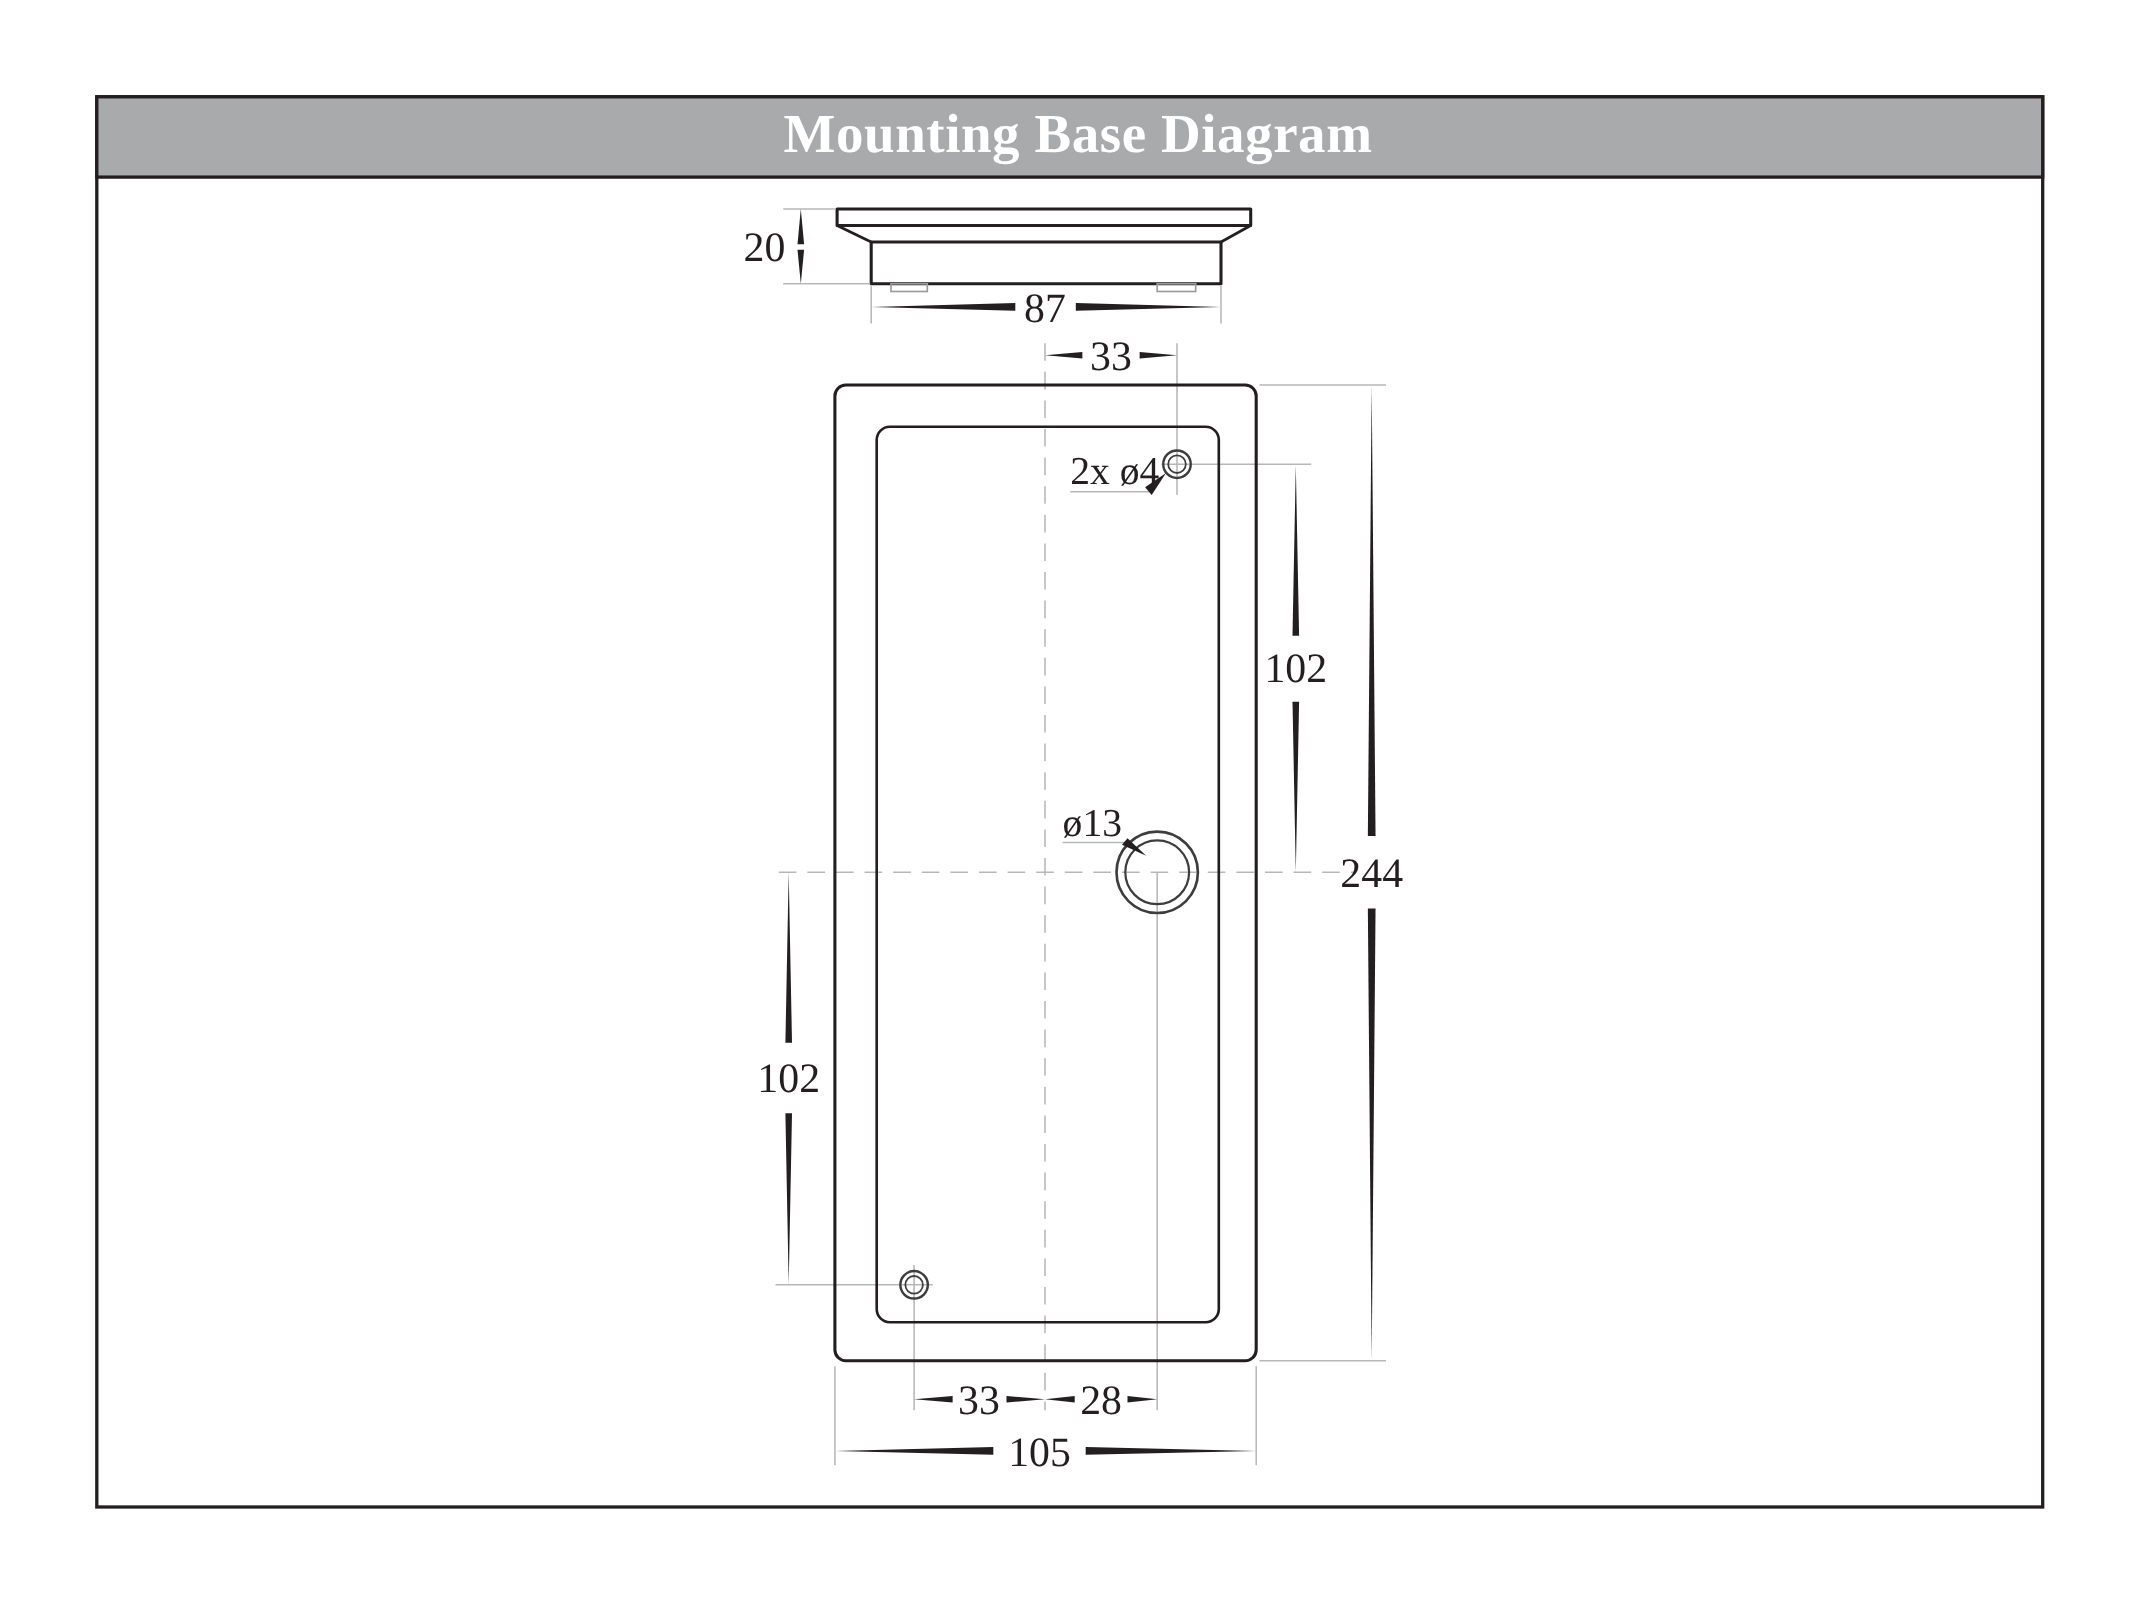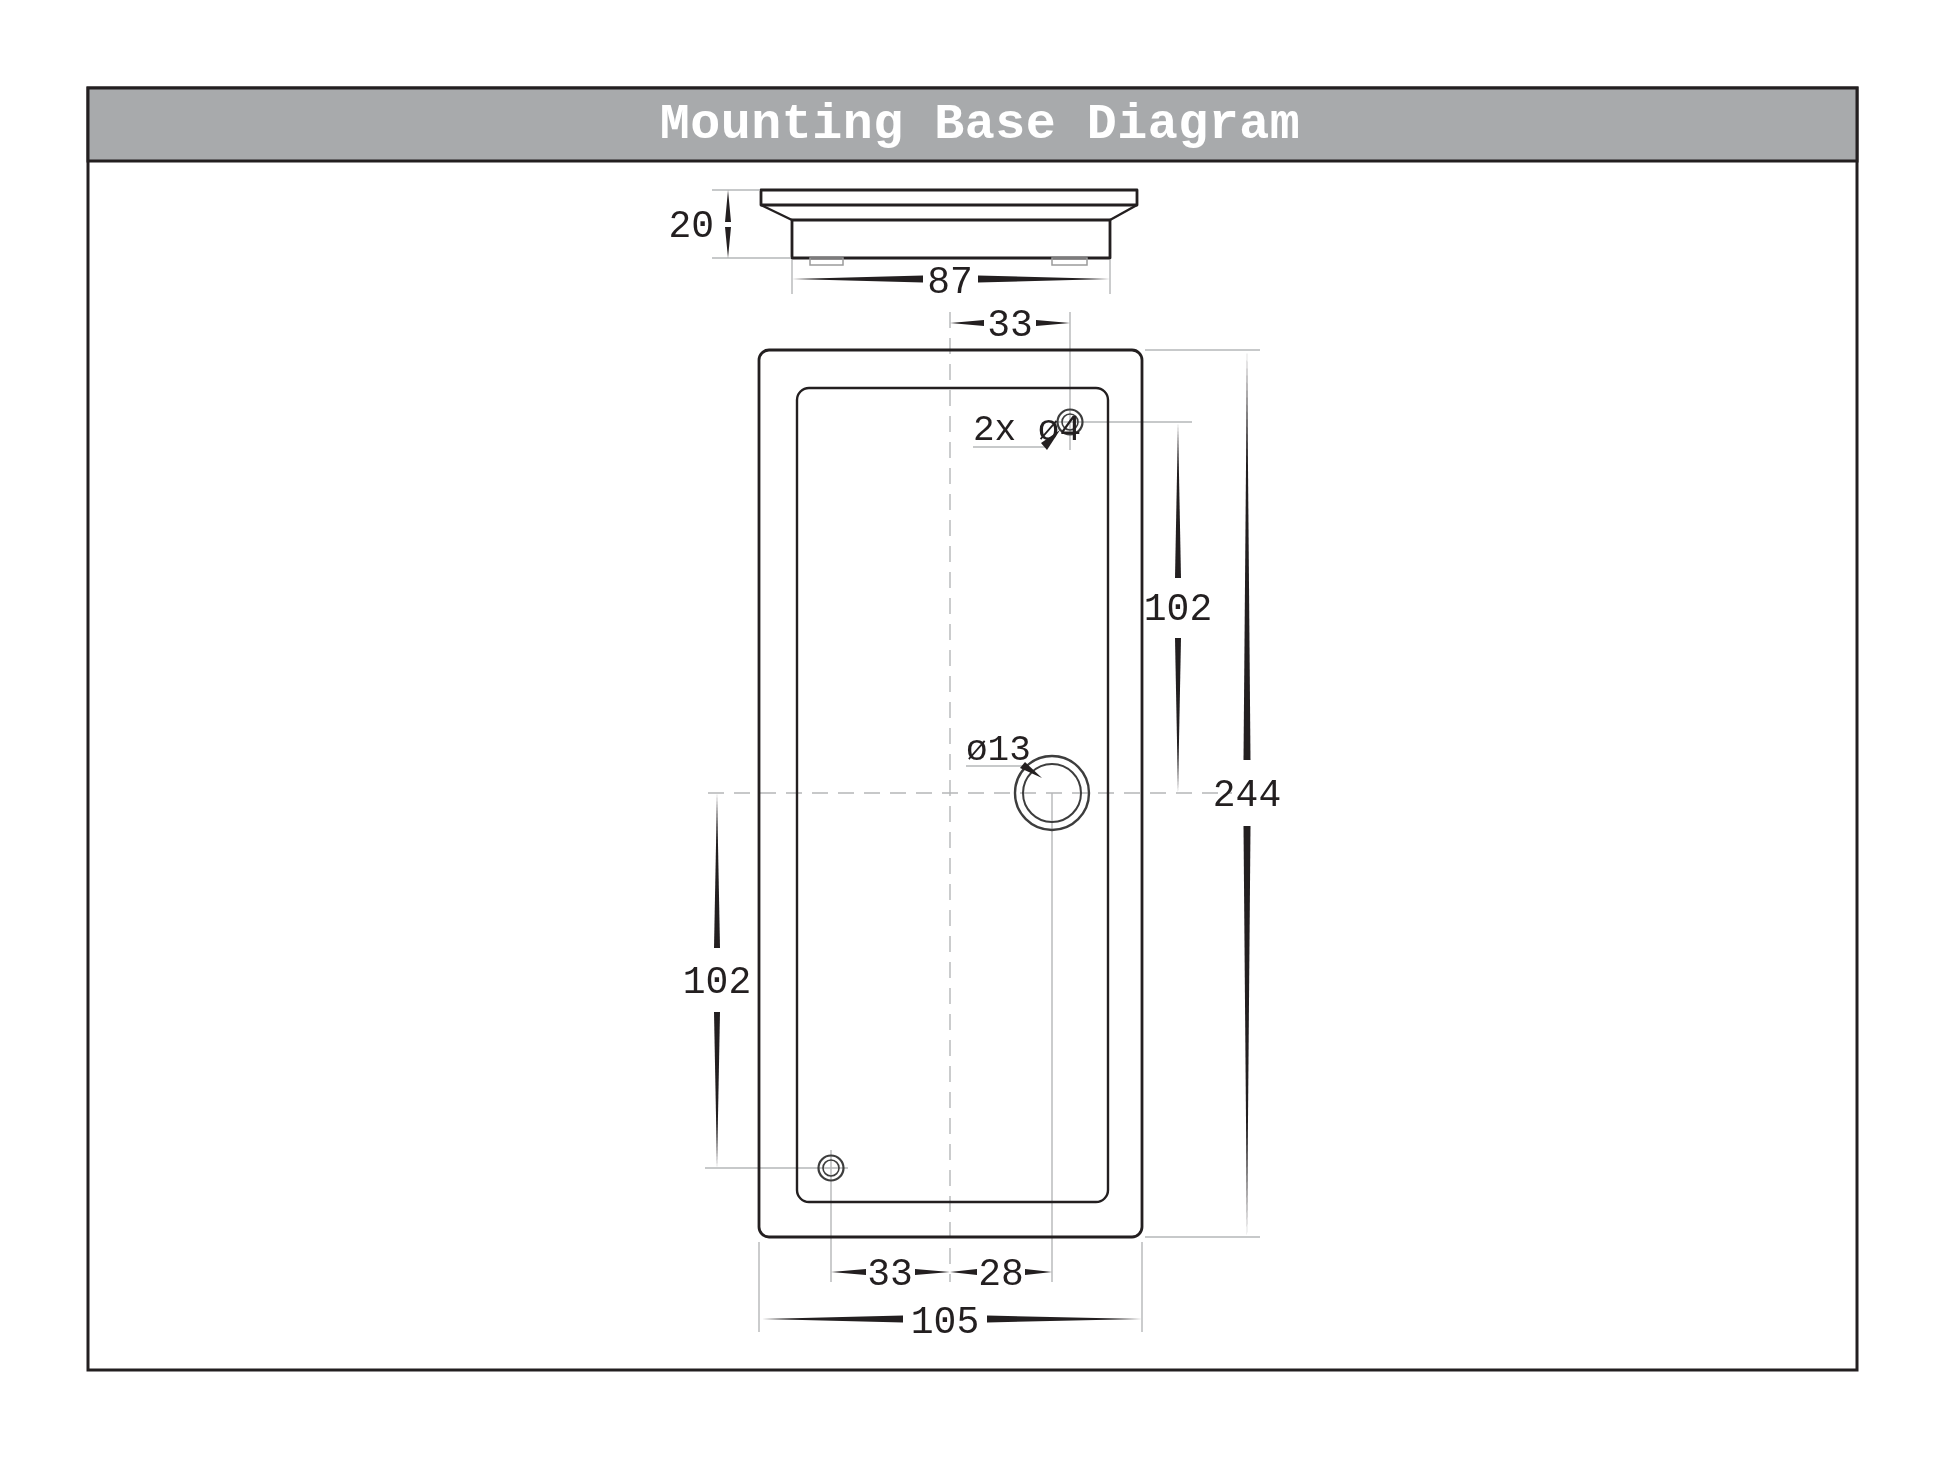--- a/index.html
+++ b/index.html
@@ -1,17 +1,17 @@
 <!DOCTYPE html>
 <html><head>
 <meta charset="utf-8">
 <style>
   html,body{margin:0;padding:0;background:#ffffff;}
   #canvas{position:relative;width:1946px;height:1460px;background:#ffffff;
-          font-family:Liberation Mono, monospace;}
+          font-family:Liberation Serif, serif;}
   svg{position:absolute;left:0;top:0;}
   .frame-line{fill:none;stroke:#231f20;stroke-width:3;}
   .part-line{fill:none;stroke:#231f20;stroke-width:2.8;stroke-linejoin:round;}
   .part-line-thin{fill:none;stroke:#231f20;stroke-width:2.4;}
   .foot{fill:none;stroke:#9b9b9b;stroke-width:1.5;}
   .ext{stroke:#b5b7b8;stroke-width:1.4;fill:none;}
   .dash{stroke:#b5b7b8;stroke-width:1.4;fill:none;stroke-dasharray:16 10;}
   .arrow{fill:#231f20;stroke:none;}
   .leader{fill:#231f20;stroke:none;}
   .hole{fill:none;stroke:#3d3d3d;}

